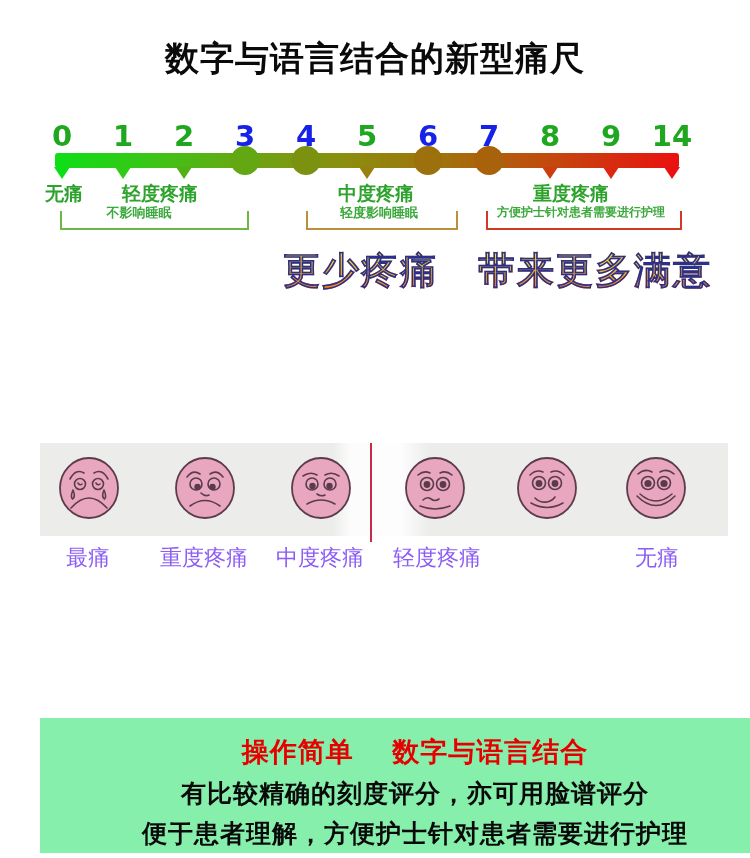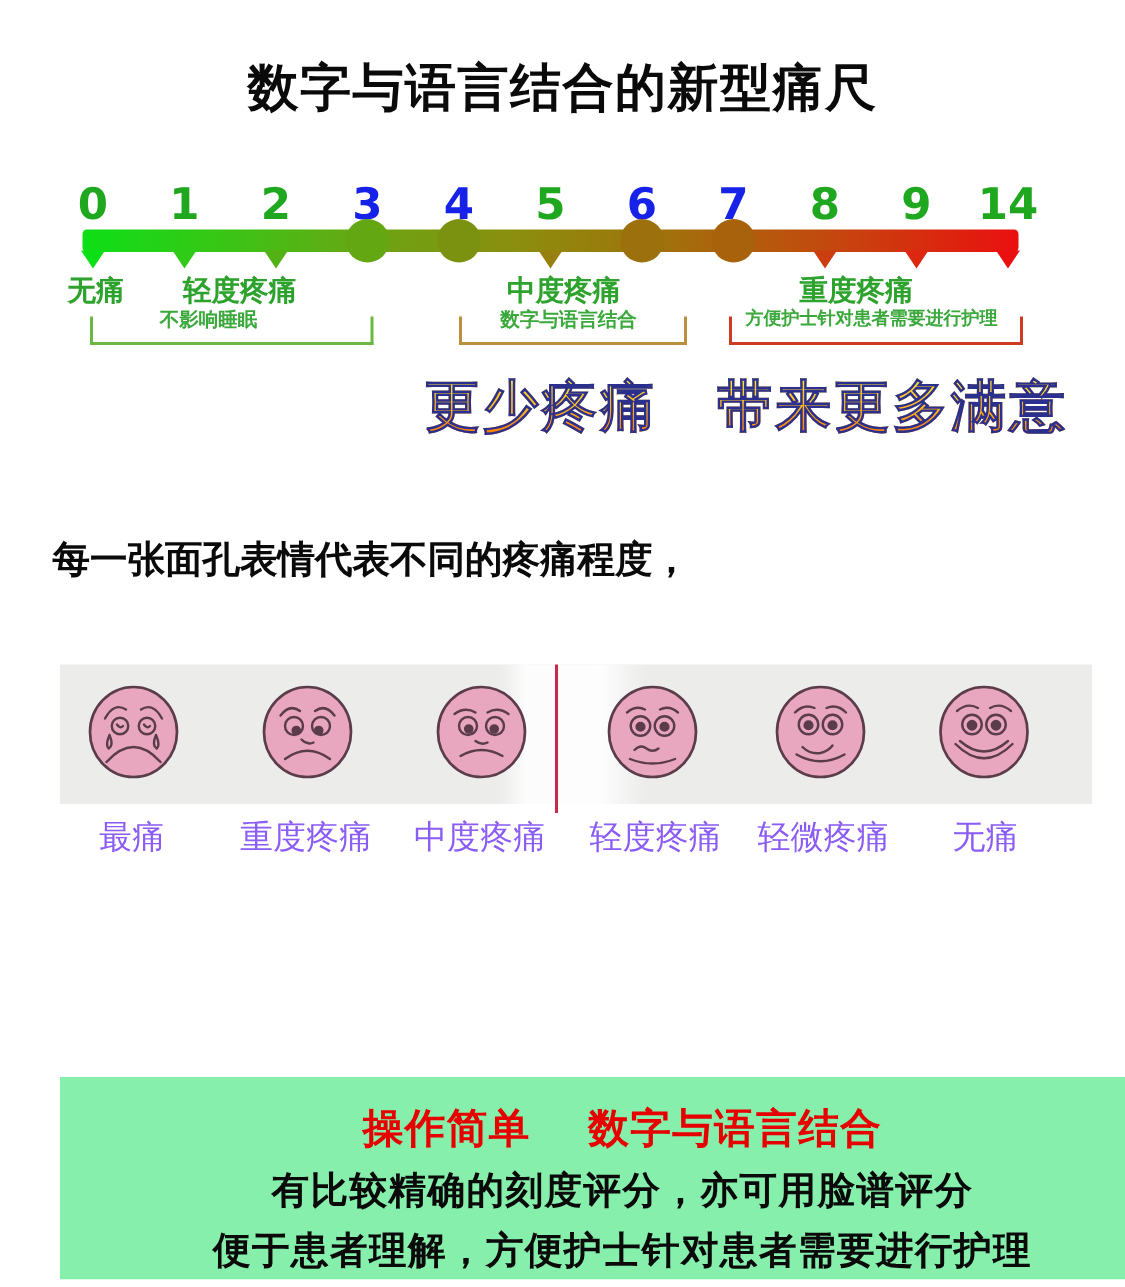--- a/index.html
+++ b/index.html
@@ -76,31 +76,30 @@
         <div class="tick-tri" style="left: 672px; border-top-color: rgb(234, 16, 16);"></div>
       </div>
   </div>
 
   <div class="abs cat-label" style="left:64px;">无痛</div>
   <div class="abs cat-label" style="left:160px;">轻度疼痛</div>
   <div class="abs cat-label" style="left:376px;">中度疼痛</div>
   <div class="abs cat-label" style="left:571px;">重度疼痛</div>
 
   <div class="abs sub-label" style="left:139px;">不影响睡眠</div>
-  <div class="abs sub-label" style="left:379px;">数字与语言结合</div>
+  <div class="abs sub-label" style="left:379px;">轻度影响睡眠</div>
   <div class="abs sub-label" style="left:581px;font-size:12px;">方便护士针对患者需要进行护理</div>
 
   <div class="abs bracket" style="left:60px;width:185px;border-color:#6cb845;"></div>
   <div class="abs bracket" style="left:306px;width:148px;border-color:#bb8f3e;"></div>
   <div class="abs bracket" style="left:486px;width:192px;border-color:#cf3a22;"></div>
 
   <div id="slogan" class="abs">更少疼痛　带来更多满意</div>
 
   <div id="faces-intro" class="abs">
-    <div>每一张面孔表情代表不同的疼痛程度，</div>
   </div>
 
   <div id="faces-band" class="abs"></div>
   <div id="glare" class="abs"></div>
   <div id="red-line" class="abs"></div>
 
   <svg class="abs face" style="left:57px;" viewBox="0 0 64 64">
     <ellipse cx="32" cy="32" rx="29" ry="30" fill="#e9a6bf" stroke="#5a3c4a" stroke-width="1.8"></ellipse>
     <g fill="none" stroke="#5a3c4a" stroke-width="1.6" stroke-linecap="round">
       <path d="M13,23 Q19,12 27,17"></path>
@@ -182,21 +181,20 @@
         <circle cx="40" cy="27.5" r="2.8" fill="#5a3c4a"></circle>
       <path d="M16,38 Q32,52 48,38"></path>
       <path d="M13,40 Q32,59 51,40"></path>
     </g>
   </svg>
 
   <div class="abs face-label" style="left:88px;">最痛</div>
   <div class="abs face-label" style="left:204px;">重度疼痛</div>
   <div class="abs face-label" style="left:320px;">中度疼痛</div>
   <div class="abs face-label" style="left:437px;">轻度疼痛</div>
-  <div class="abs face-label" style="left:549px;">轻微疼痛</div>
   <div class="abs face-label" style="left:657px;">无痛</div>
 
   <div id="footer" class="abs">
     <div id="footer-headline">操作简单　 数字与语言结合</div>
     <div class="footer-line">有比较精确的刻度评分，亦可用脸谱评分</div>
     <div class="footer-line">便于患者理解，方便护士针对患者需要进行护理</div>
   </div>
   <div id="bottom-strip" class="abs"></div>
 
 </div>

